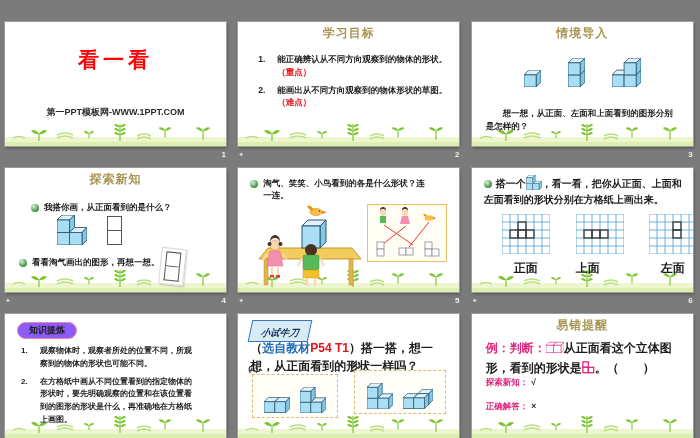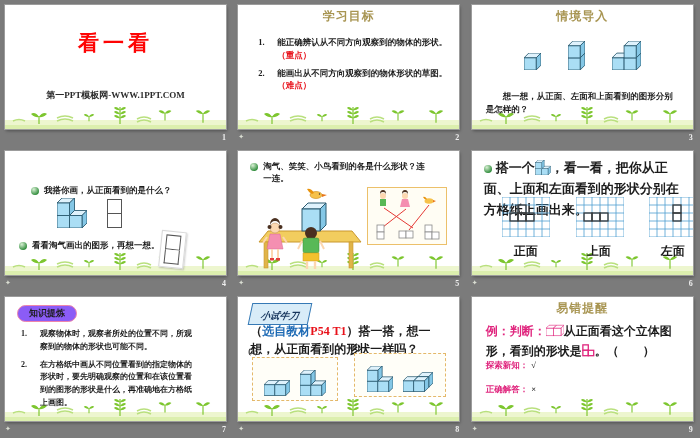--- a/index.html
+++ b/index.html
@@ -1,18 +1,18 @@
 <!DOCTYPE html>
 <html><head>
 <meta charset="utf-8">
 <style>
   html,body{margin:0;padding:0;}
   body{width:700px;height:438px;background:#7b7b7b;font-family:"Liberation Sans","DejaVu Sans",sans-serif;overflow:hidden;}
   .board{display:grid;grid-template-columns:repeat(3,233.33px);grid-template-rows:repeat(3,146px);width:700px;height:438px;}
-  .cell{padding-top:5px;padding-left:5px;box-sizing:border-box;font-family:Liberation Serif, serif;}
+  .cell{padding-top:22px;padding-left:5px;box-sizing:border-box;}
   .slide{width:221px;height:124px;background:#fff;position:relative;overflow:hidden;box-shadow:0 0 0 1px #9c9c9c,1px 2px 3px rgba(0,0,0,.35);}
   .cell-footer{width:221px;height:13px;margin-top:2px;display:flex;justify-content:space-between;align-items:center;}
   .star{font-size:7px;color:#d9ddd2;line-height:1;}
   .nostar{visibility:hidden;}
   .pgnum{font-size:8px;font-weight:bold;color:#efefef;line-height:1;}
   .grass-wrap{position:absolute;left:0;bottom:0;width:221px;height:26px;}
   .gold-title{position:absolute;top:3px;left:0;width:100%;text-align:center;font-size:12px;font-weight:bold;color:#a89552;letter-spacing:1px;}
   .ball{width:8px;height:8px;border-radius:50%;background:radial-gradient(circle at 35% 30%,#d8f0d4,#2e8b3a 75%);flex:0 0 8px;margin-top:2px;}
   .red{color:#e8111a;}
   .magenta{color:#e0267e;}
@@ -40,21 +40,21 @@
   .dom-card{position:absolute;background:#fff;border:1px solid #d8d8d8;box-shadow:1px 1px 2px rgba(0,0,0,.2);padding:3px 4px;}
   .dom{width:13px;height:13px;border:1px solid #555;background:#fff;}
   .dom+.dom{border-top:none;}
   .s4-card1{left:98px;top:45px;border:none;box-shadow:none;}
   .s4-card2{left:155px;top:80px;transform:rotate(6deg);}
   
   .s5-q{position:absolute;left:12px;top:10px;width:178px;justify-content:center;}
   .s5-scene{position:absolute;left:6px;top:30px;}
   .s5-panel{position:absolute;right:12px;top:36px;}
   
-  .s6-q{position:absolute;left:12px;top:7px;width:200px;font-size:13px;font-weight:bold;color:#1c1c1c;line-height:1.6;}
+  .s6-q{position:absolute;left:12px;top:7px;width:200px;font-size:10px;font-weight:bold;color:#1c1c1c;line-height:1.6;}
   .s6-q svg{vertical-align:-3px;}
   .grid-fig{position:absolute;top:46px;}
   .g1{left:30px;} .g2{left:104px;} .g3{left:177px;}
   .grid-label{position:absolute;top:92px;width:48px;text-align:center;font-size:12px;font-weight:bold;color:#1c1c1c;}
   
   .s7-badge{position:absolute;left:12px;top:8px;border:1.4px solid #ee85ab;border-radius:9px;padding:1px 11px;font-size:9px;font-weight:bold;color:#1c1c1c;background:#8b5cf6;}
   
   .s8-ribbon{position:absolute;left:12px;top:6px;background:#d8ecf8;border:1px solid #3679b5;padding:1px 10px;transform:skewX(-12deg);}
   .s8-ribbon span{display:inline-block;font-size:9.5px;font-weight:bold;font-style:italic;color:#17365d;}
   .s8-src{position:absolute;left:12px;top:25px;width:198px;font-size:12px;font-weight:bold;color:#1c1c1c;line-height:1.5;}
@@ -312,20 +312,21 @@
                 <path d="M0,21 C2,17 6,16 8,18 C5,21 2,21.5 0,21 Z"></path>
               </g>
     </g>
     <g stroke="#b9e07e" stroke-width="1.5" fill="none">
       <path d="M52,15 Q60,11 68,15 M52,18 Q60,14 68,18"></path>
       <path d="M132,16 Q139,12 146,16 M132,19 Q139,15 146,19"></path>
       <path d="M8,18 Q14,15 20,18"></path>
     </g>
   </svg>
 </div>
+      <div class="gold-title">探索新知</div>
       <div class="bullet-line s4-b1">
         <span class="ball"></span>
         <span>我搭你画，从正面看到的是什么？</span>
       </div>
       <svg class="s4-cubes" width="30" height="30" viewBox="0 0 48 48">
           <use href="#cubeg" y="20"></use>
           <use href="#cubeg" x="20" y="20"></use>
           <use href="#cubeg"></use>
         </svg>
       <div class="dom-card s4-card1">
@@ -552,21 +553,21 @@
       <svg class="grid-fig g3" width="48" height="40" viewBox="0 0 48 40">
         <g stroke="#4f9fd0" stroke-width="0.8">
             <path d="M0,0 H48 M0,8 H48 M0,16 H48 M0,24 H48 M0,32 H48 M0,40 H48 M0,0 V40 M8,0 V40 M16,0 V40 M24,0 V40 M32,0 V40 M40,0 V40 M48,0 V40" fill="none"></path>
           </g>
         <g fill="none" stroke="#3a3a3a" stroke-width="1.3">
             <rect x="24" y="8" width="8" height="8"></rect>
             <rect x="24" y="16" width="8" height="8"></rect>
           </g>
       </svg>
       <span class="grid-label" style="left:30px;">正面</span>
-      <span class="grid-label" style="left:103px;text-align:center;">上面</span>
+      <span class="grid-label" style="left:92px;text-align:center;">上面</span>
       <span class="grid-label" style="left:177px;">左面</span>
     </div>
     <div class="cell-footer">
       <span class="star">✦</span>
       <span class="pgnum">6</span>
     </div>
   </div>
 
   <div class="cell">
     <div class="slide">

